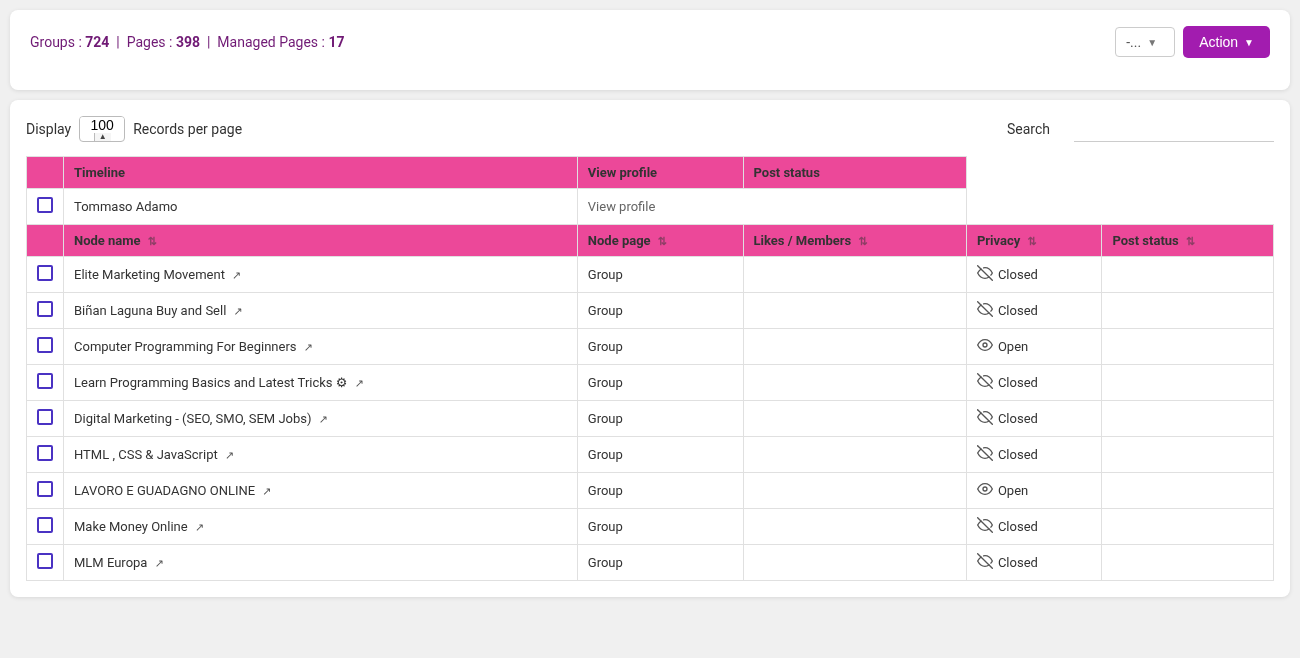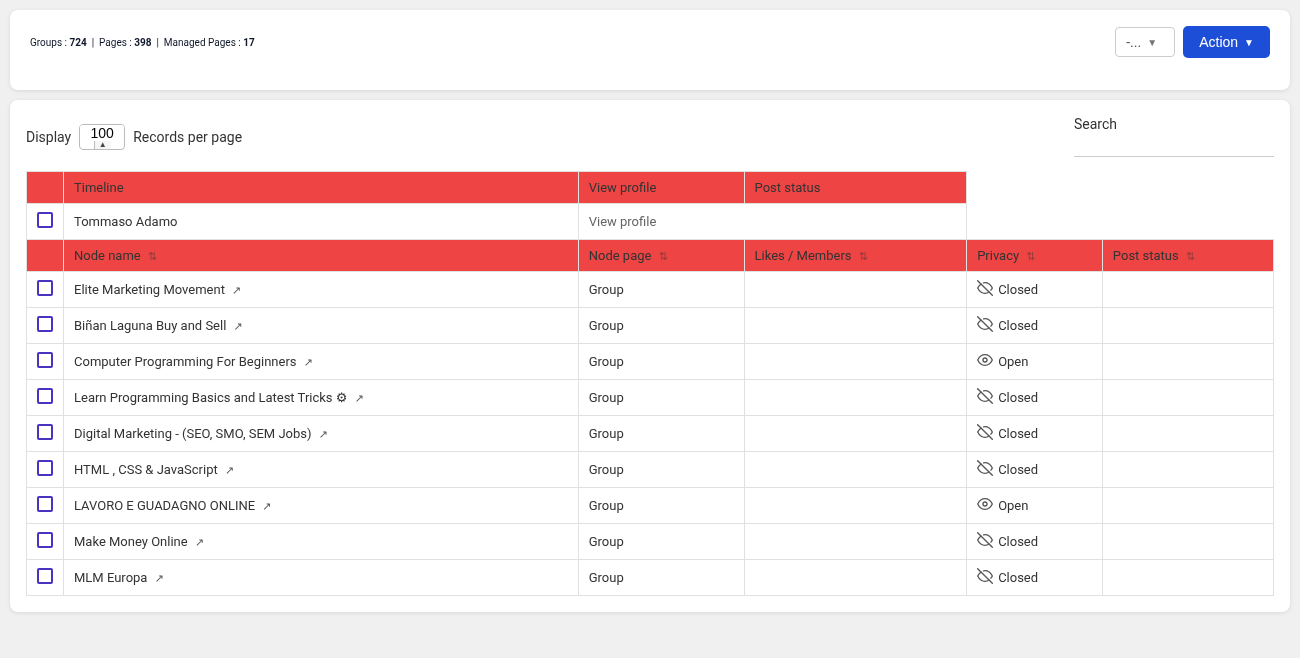--- a/index.html
+++ b/index.html
@@ -16,22 +16,22 @@
       padding: 16px 20px;
       box-shadow: 0 1px 4px rgba(0,0,0,0.1);
     }
     .top-bar {
       display: flex;
       align-items: center;
       justify-content: space-between;
       margin-bottom: 16px;
     }
     .stats-text {
-      font-size: 10px;
-      color: #0f172a;
+      font-size: 14px;
+      color: #701a75;
     }
     .stats-text strong {
       font-weight: 700;
     }
     .top-bar-right {
       display: flex;
       align-items: center;
       gap: 8px;
     }
     .dropdown-selector {
@@ -45,21 +45,21 @@
       font-size: 14px;
       color: #555;
       min-width: 60px;
     }
     .dropdown-selector .arrow {
       margin-left: 6px;
       font-size: 10px;
       color: #777;
     }
     .action-btn {
-      background: #1d4ed8;
+      background: #a21caf;
       color: #fff;
       border: none;
       border-radius: 5px;
       padding: 8px 16px;
       font-size: 14px;
       cursor: pointer;
       display: flex;
       align-items: center;
       gap: 6px;
     }
@@ -83,22 +83,22 @@
     .display-control {
       display: flex;
       align-items: center;
       gap: 8px;
       font-size: 14px;
       color: #333;
       justify-content: center;
     }
     .search-bar {
       display: flex;
-      gap: 0;
-      flex-direction: column;
+      align-items: center;
+      gap: 24px;
     }
     .search-label {
       font-size: 14px;
       color: #333;
     }
     .search-input {
       border: none;
       border-bottom: 1px solid #ccc;
       outline: none;
       padding: 4px 0;
@@ -111,22 +111,22 @@
       width: 100%;
       border-collapse: collapse;
       font-size: 13px;
     }
     .data-table th, .data-table td {
       border: 1px solid #e0e0e0;
       padding: 8px 10px;
       text-align: left;
     }
     .data-table th {
-      background: #ef4444;
-      font-weight: 400;
+      background: #ec4899;
+      font-weight: 700;
       color: #333;
       white-space: nowrap;
     }
     .data-table th.sortable {
       cursor: pointer;
     }
     .sort-icon {
       display: inline-block;
       margin-left: 4px;
       opacity: 0.5;

